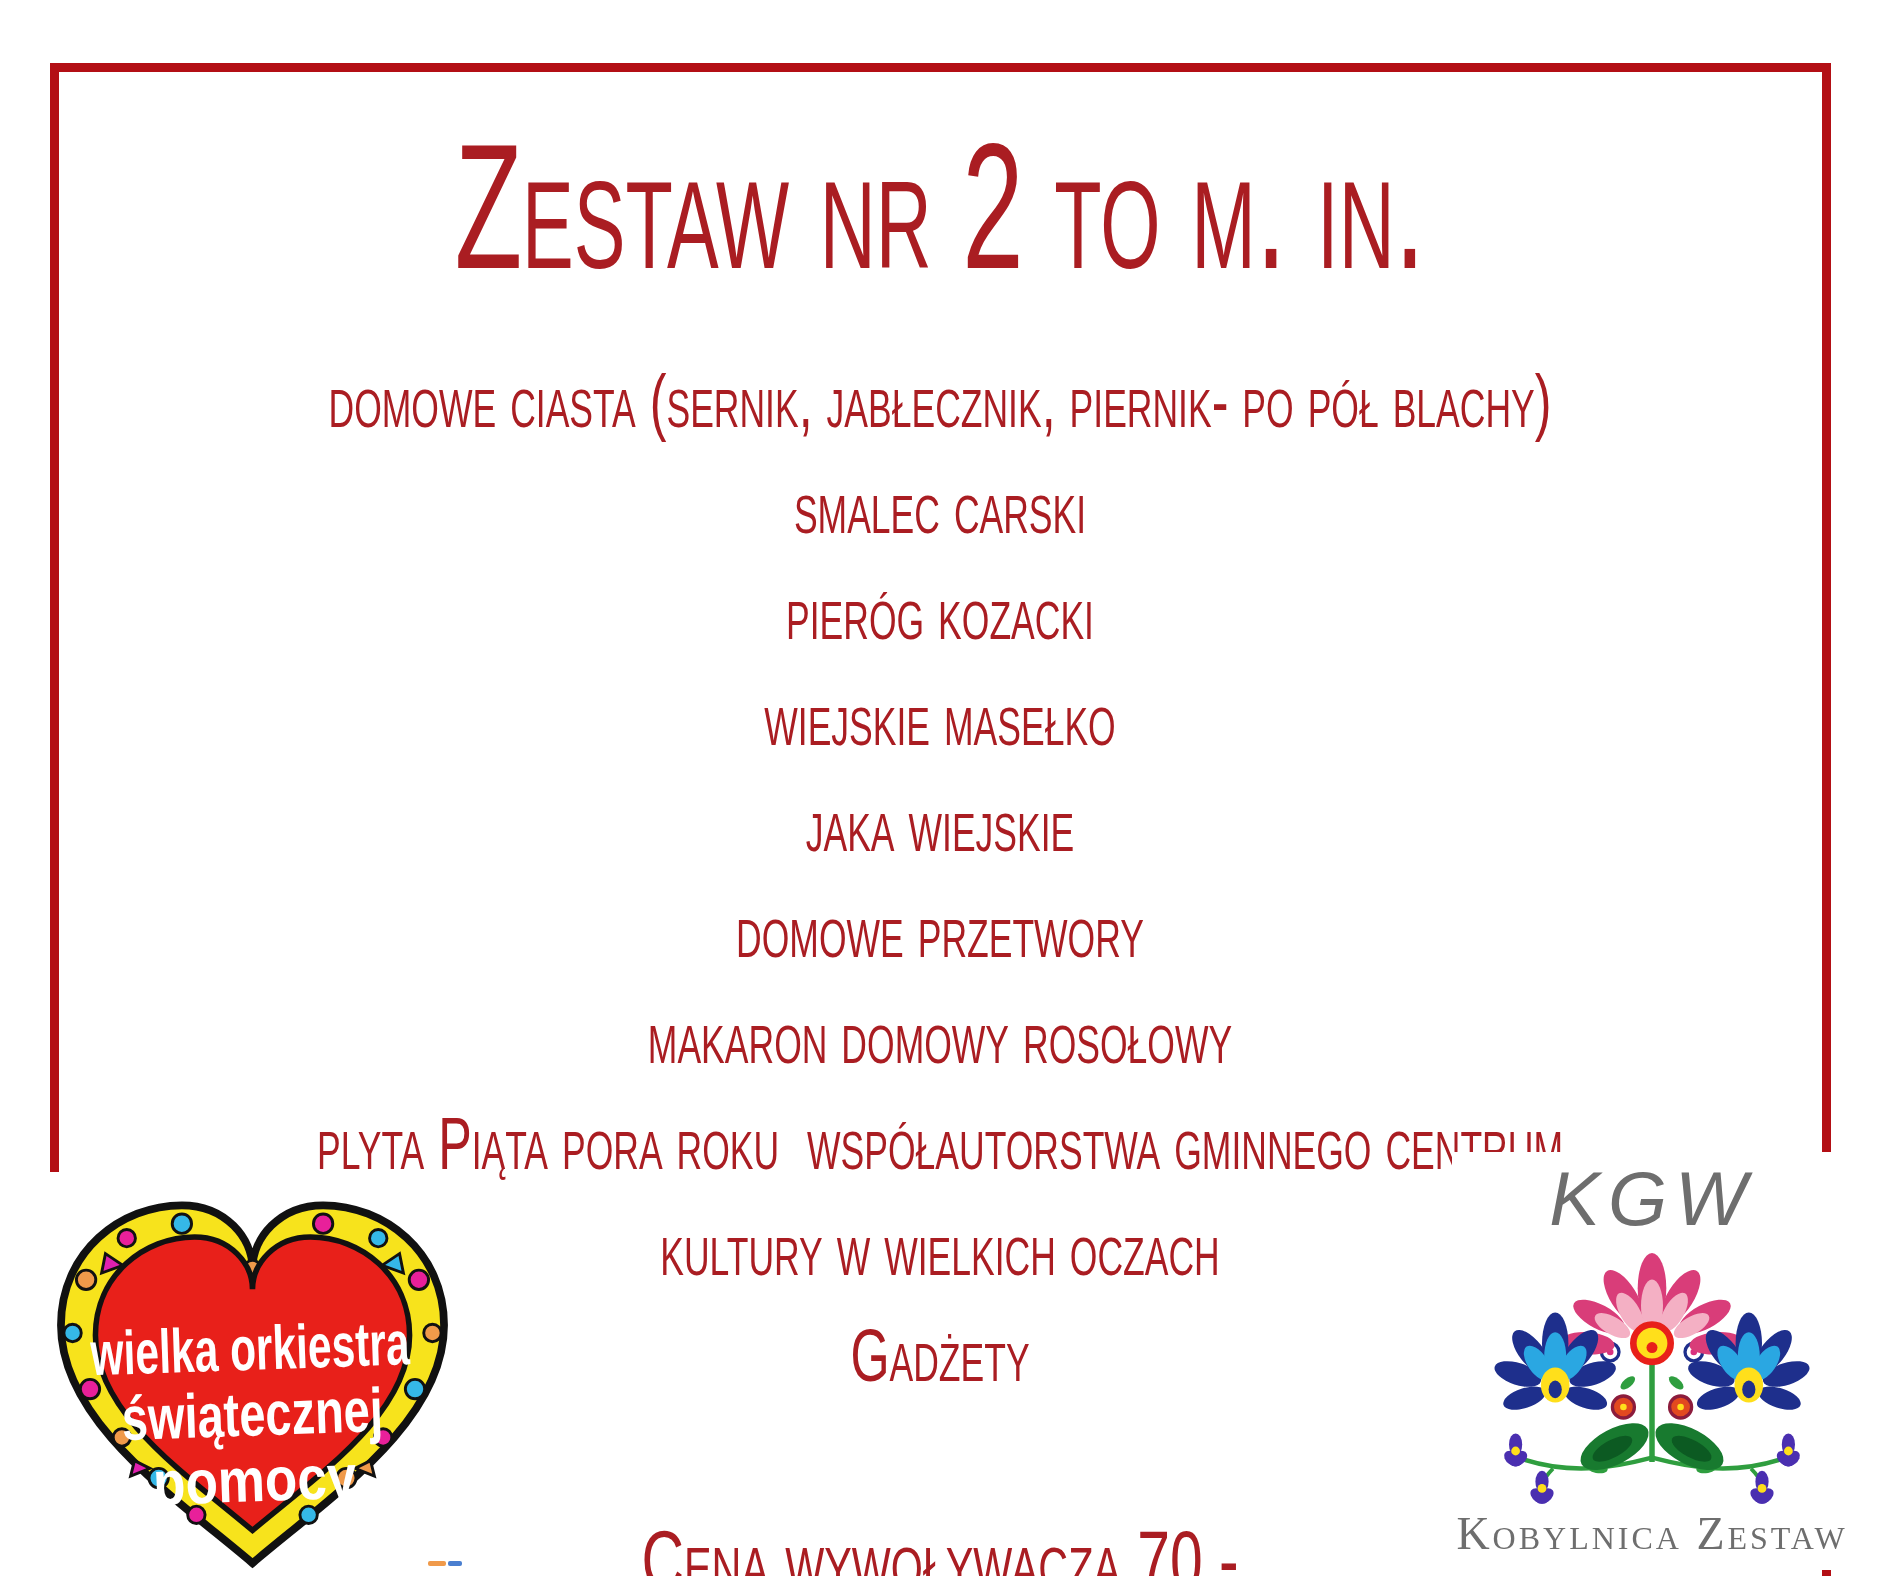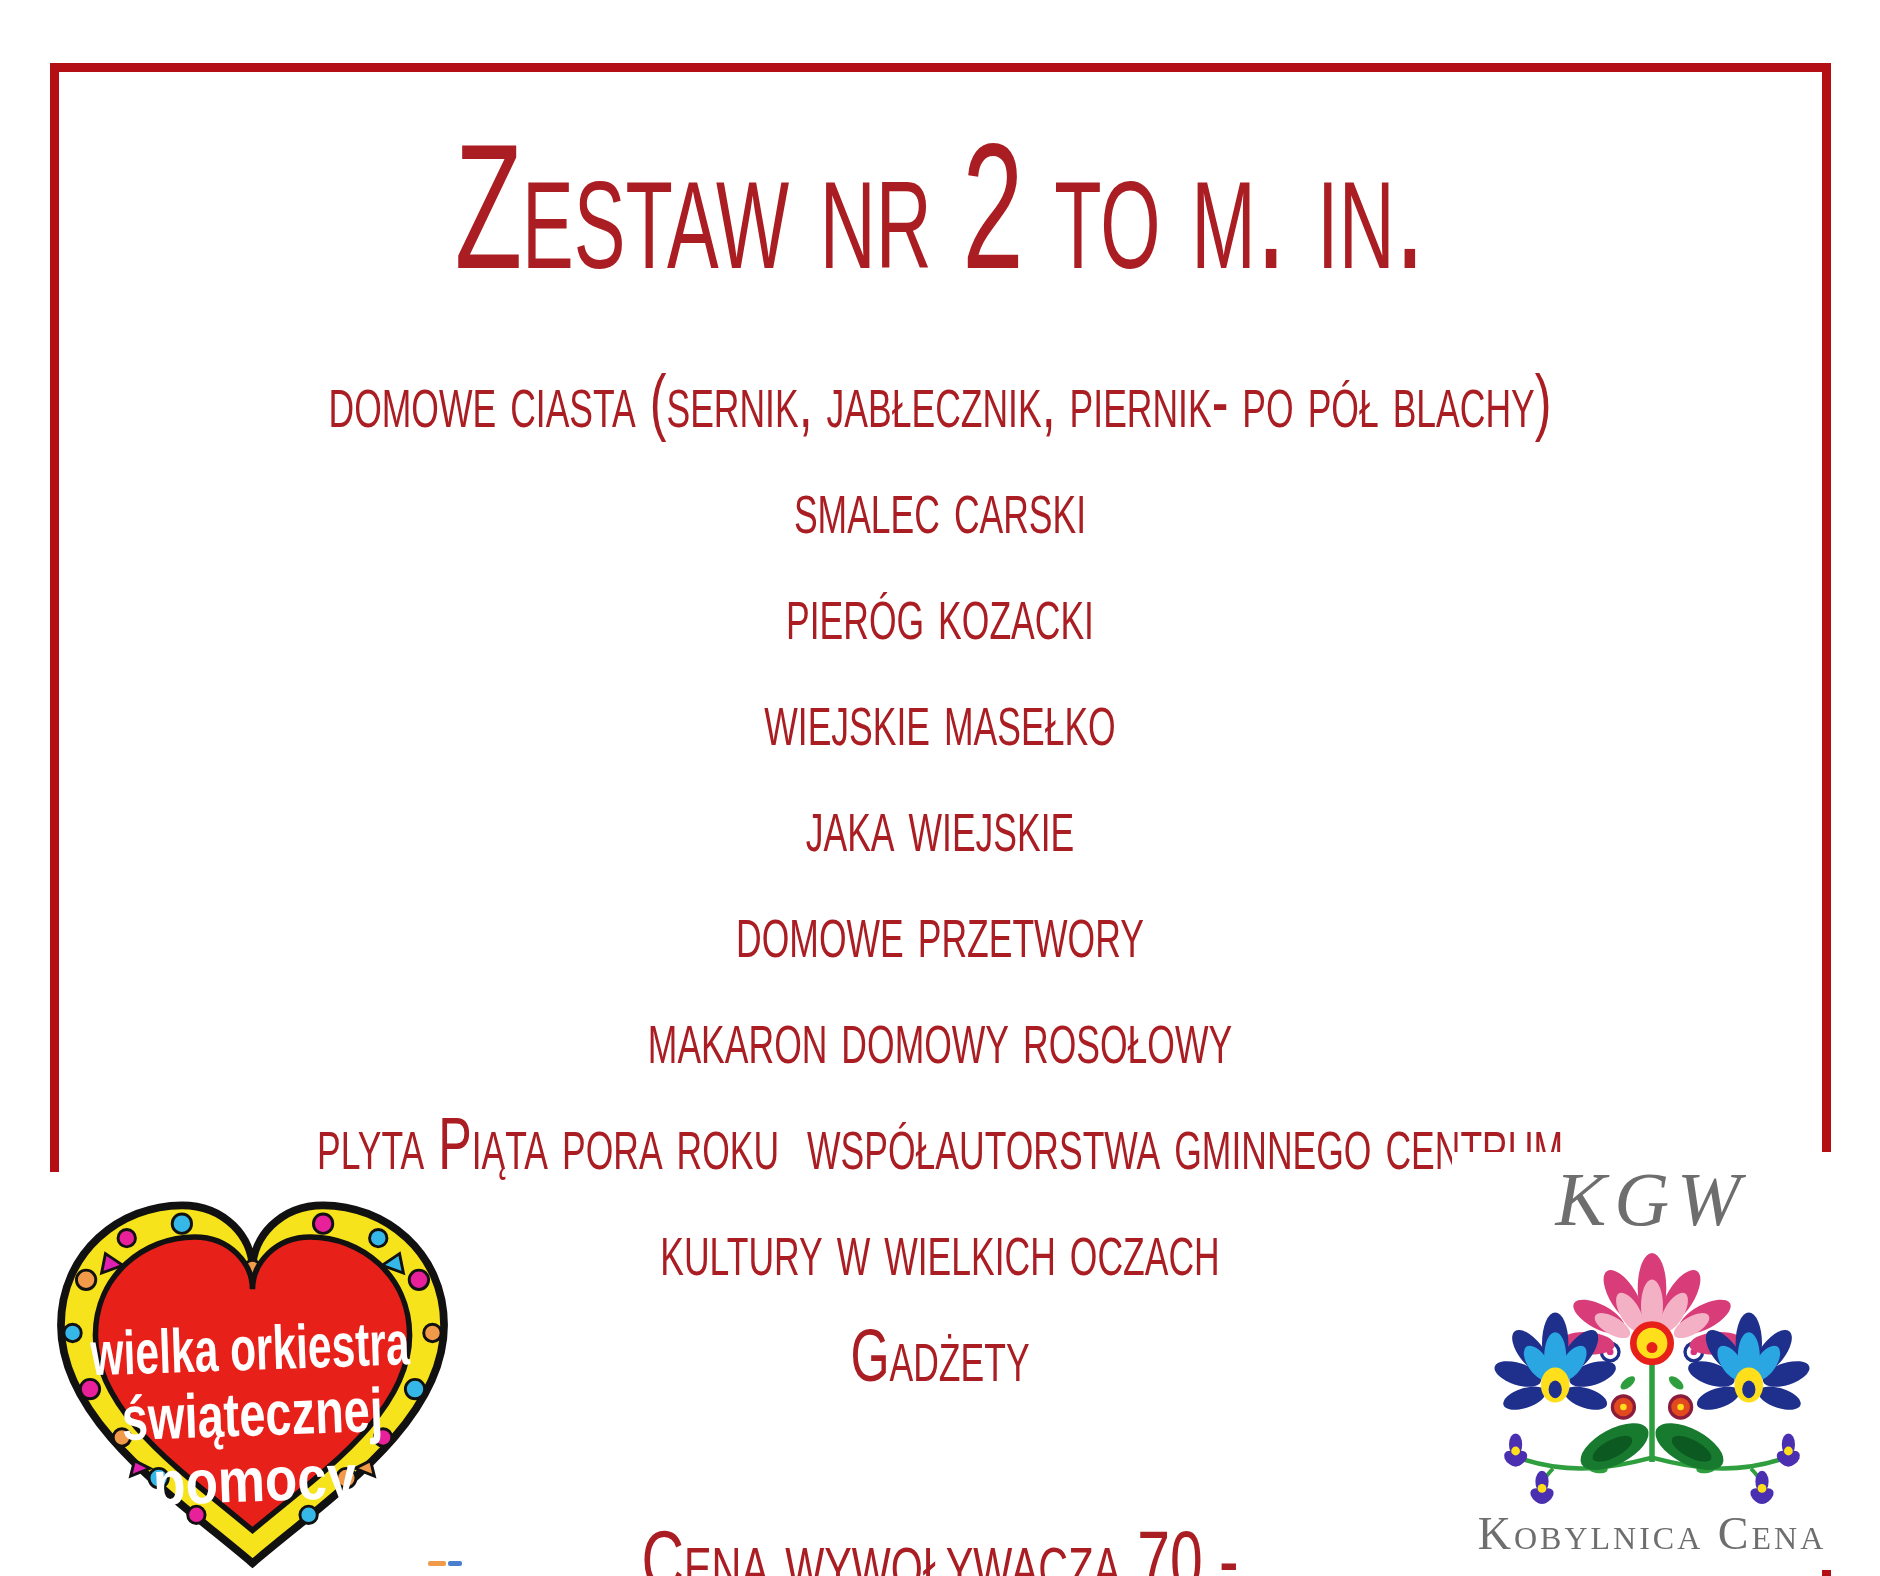--- a/index.html
+++ b/index.html
@@ -26,21 +26,21 @@
     position:absolute;top:1512px;left:0;width:100%;text-align:center;
     font-size:84px;line-height:96px;white-space:pre;transform:scaleX(.70);
   }
   
   .wosp{position:absolute;left:22px;top:1172px;width:460px;height:404px;background:#fff;}
   .wosp svg{display:block;margin:6px auto 0 auto;}
   .wosp-text{font-family:"Liberation Sans",sans-serif;font-weight:bold;fill:#ffffff;}
   
   .kgw{position:absolute;left:1452px;top:1152px;width:400px;height:418px;background:#fff;text-align:center;}
   .kgw-acronym{
-    font-family:Liberation Serif, serif;font-style:italic;color:#6e6e6e;
+    font-family:Liberation Sans, sans-serif;font-style:italic;color:#6e6e6e;
     font-size:76px;line-height:86px;letter-spacing:8px;margin-top:4px;
   }
   .kgw-name{
     font-family:"Liberation Serif",serif;font-variant:small-caps;color:#6e6e6e;
     font-size:46px;line-height:52px;letter-spacing:3px;margin-top:2px;
   }
   .kgw svg{display:block;margin:0 auto;}
   
   .watermark{position:absolute;left:428px;top:1561px;height:7px;filter:blur(.6px);}
   .watermark i{display:inline-block;height:5px;border-radius:2px;vertical-align:top;}
@@ -183,16 +183,16 @@
       <ellipse cx="170" cy="64" rx="9" ry="20" transform="rotate(30 170 64)"></ellipse>
       <ellipse cx="114" cy="76" rx="8" ry="18" transform="rotate(-60 114 76)"></ellipse>
       <ellipse cx="186" cy="76" rx="8" ry="18" transform="rotate(60 186 76)"></ellipse>
     </g>
     <circle cx="150" cy="92" r="17" fill="#ffdf1b" stroke="#e8201a" stroke-width="6"></circle>
     <circle cx="150" cy="96" r="5" fill="#e8201a"></circle>
 
     <use href="#blueflower"></use>
     <use href="#blueflower" transform="translate(300 0) scale(-1 1)"></use>
   </svg>
-  <div class="kgw-name">Kobylnica Cena</div>
+  <div class="kgw-name">Kobylnica Zestaw</div>
 </div>
 
 <div class="watermark"><i class="wm-orange"></i><i class="wm-blue"></i></div>
 
 </body></html>

